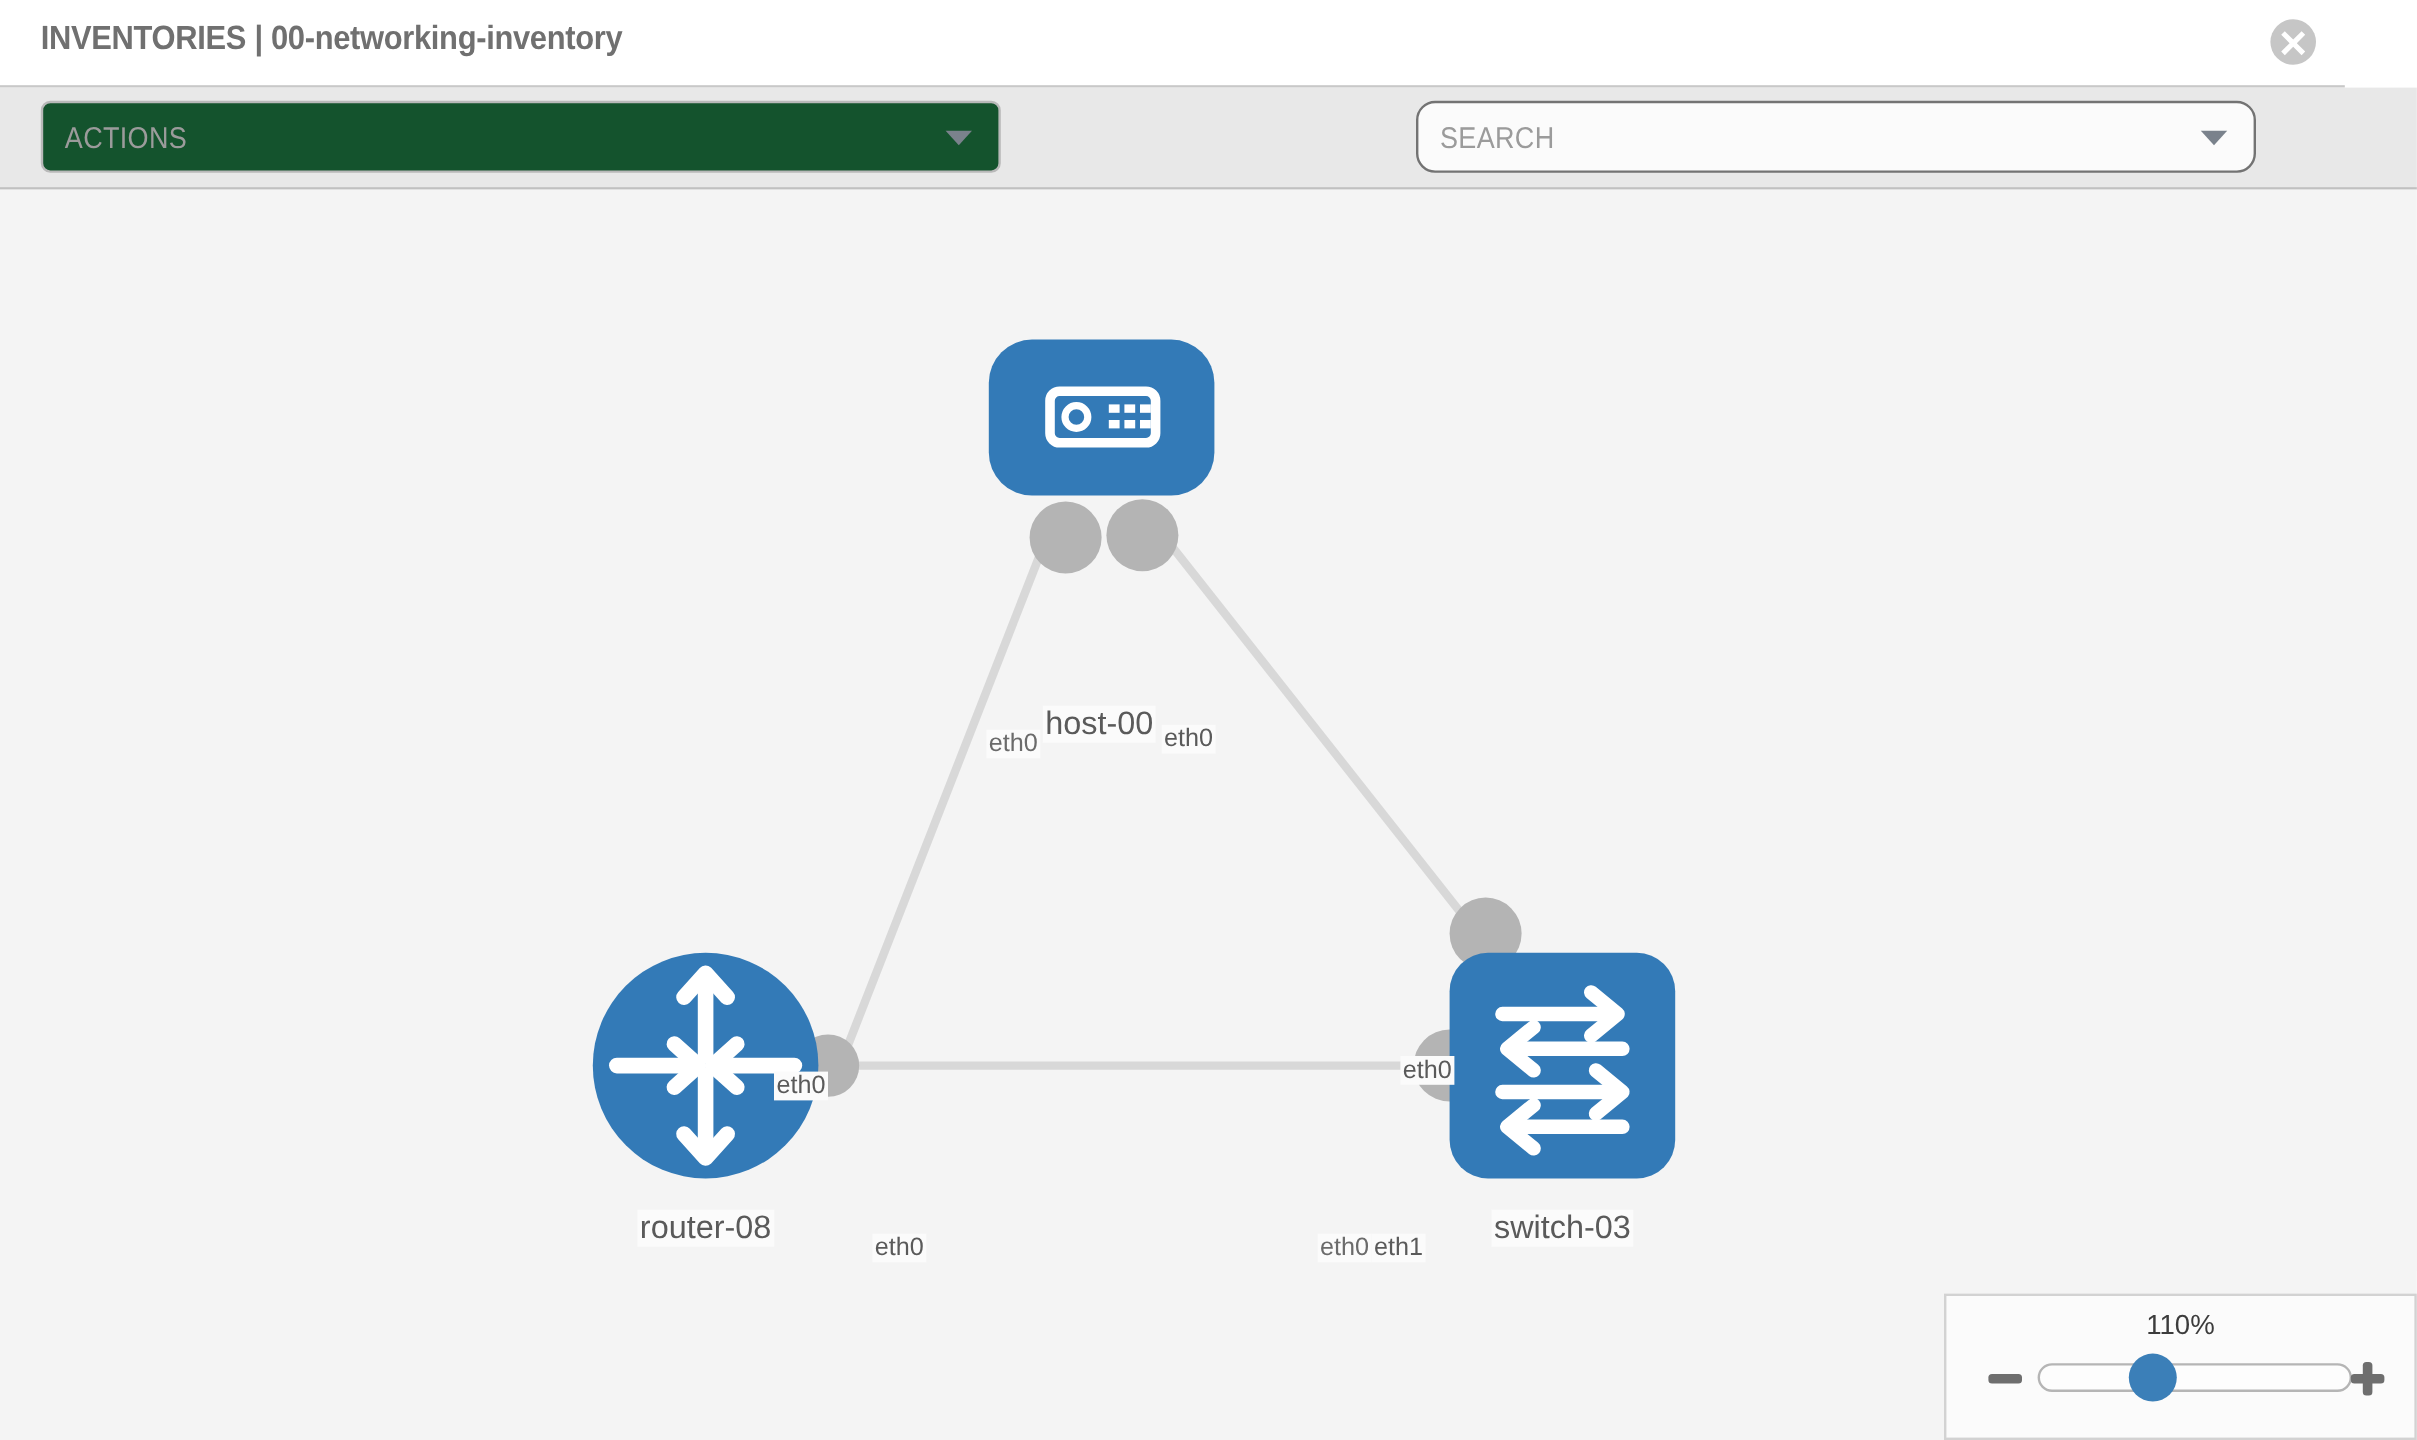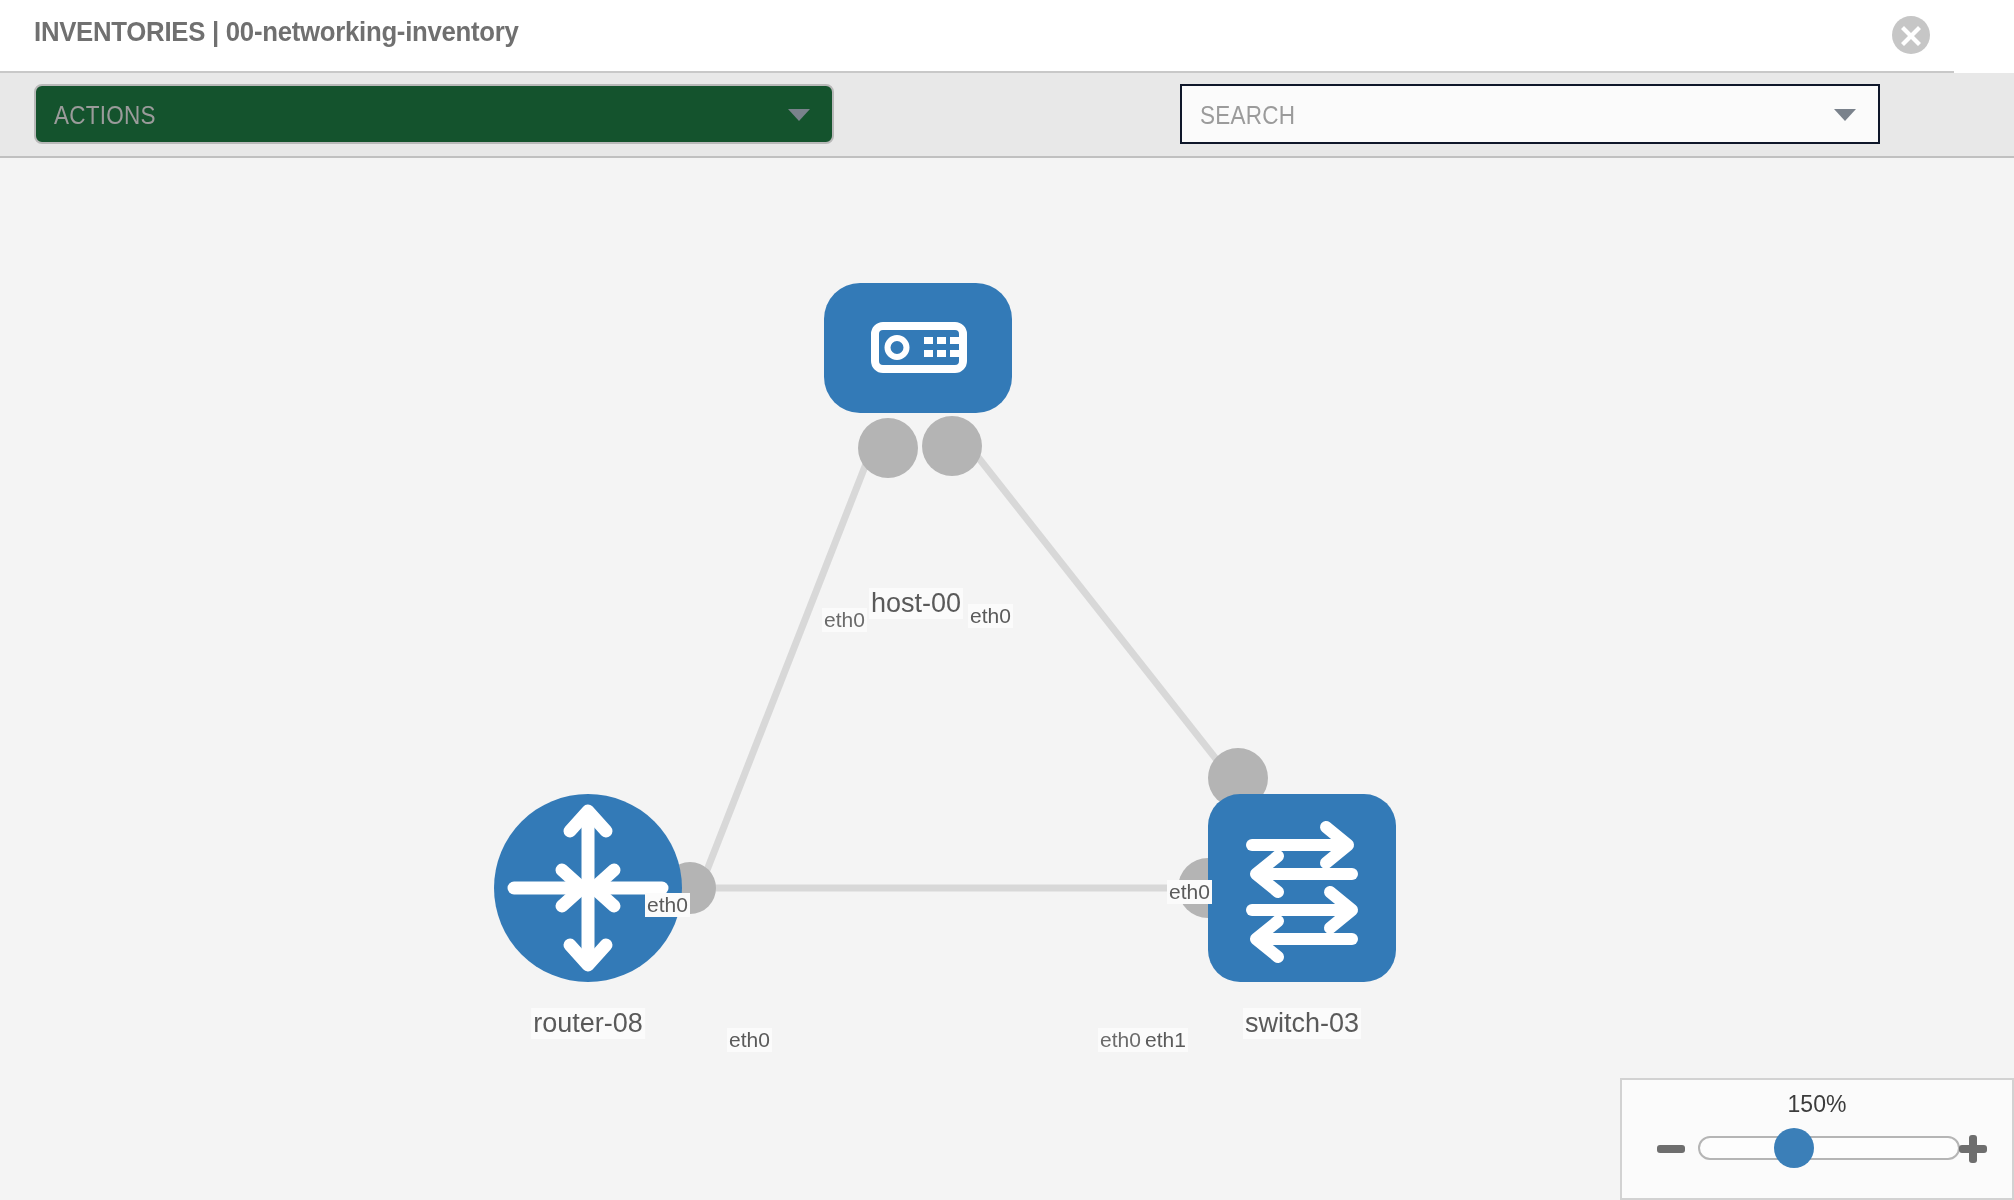--- a/index.html
+++ b/index.html
@@ -101,22 +101,22 @@
   .tool-icon.wrench { left: 1046px; top: 89px; }
   .tool-icon.key    { left: 1113px; top: 89px; }
 
   .search-box {
     position: absolute;
     left: 1180px;
     top: 11px;
     width: 700px;
     height: 60px;
     background: #fbfbfb;
-    border: 2px solid #0f172a;
-    border-radius: 0;
+    border: 2px solid #737373;
+    border-radius: 16px;
     box-sizing: border-box;
     cursor: text;
   }
   .search-box .label {
     position: absolute;
     left: 18px;
     top: 15px;
     font-size: 25px;
     color: #9b9b9b;
     letter-spacing: 0.3px;
@@ -325,21 +325,21 @@
   <div class="iface-label occluded" style="left:822px; top:450px;">eth0</div>
   <div class="iface-label" style="left:968px; top:446px;">eth0</div>
   <div class="iface-label" style="left:645px; top:735px;">eth0</div>
   <div class="iface-label" style="left:1167px; top:722px;">eth0</div>
   <div class="iface-label" style="left:727px; top:870px;">eth0</div>
   <div class="iface-label occluded" style="left:1098px; top:870px;">eth0</div>
   <div class="iface-label" style="left:1112px; top:870px;margin-left:31px;">eth1</div>
 </div>
 
 <div class="zoom-panel">
-  <div class="zoom-pct">150%</div>
+  <div class="zoom-pct">110%</div>
 
   <div class="zoom-minus">
     <svg width="34" height="34" viewBox="0 0 34 34">
       <rect x="3" y="13" width="28" height="8" rx="3" fill="#6e6e6e"></rect>
     </svg>
   </div>
 
   <div class="zoom-track"></div>
   <div class="zoom-thumb"></div>
 

